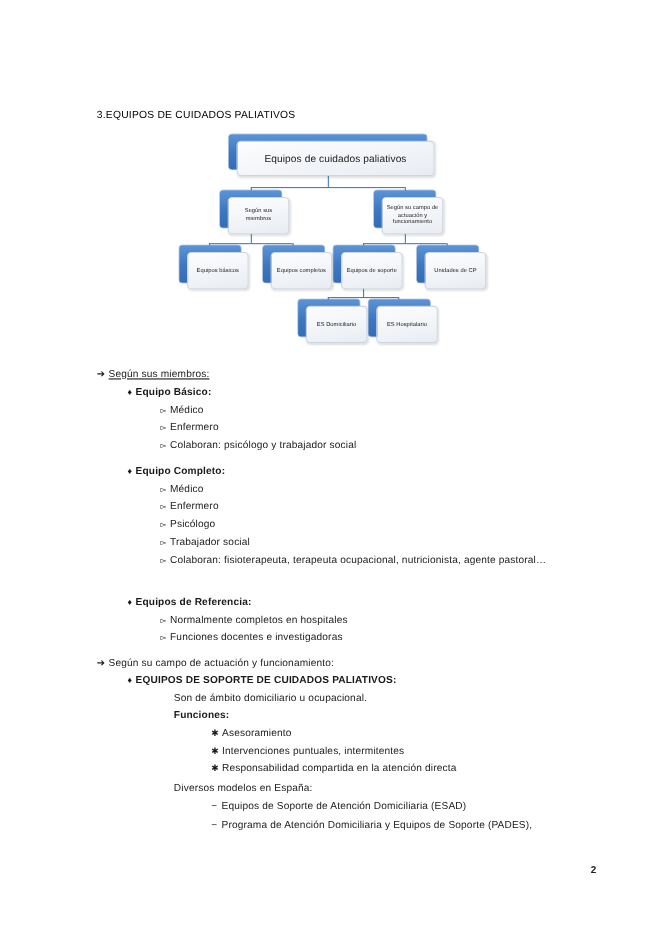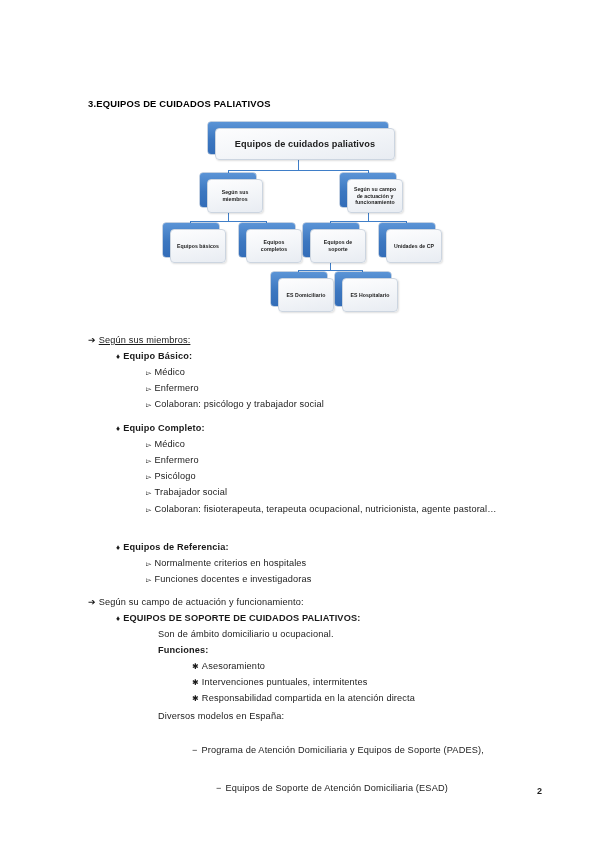--- a/index.html
+++ b/index.html
@@ -50,34 +50,33 @@
     font-size: 9.2px;
     line-height: 14px;
     text-align: justify;
     color: #1a1a1a;
     letter-spacing: 0.15px;
   }
 
   .heading {
     position: absolute;
     font-size: 9.4px;
-    font-weight: bold;
+    font-weight: normal;
     letter-spacing: 0.2px;
     color: #000;
     white-space: nowrap;
   }
 
   
   #diagram {
     position: absolute;
     left: 150px;
     top: 115px;
     width: 300px;
     height: 215px;
-    font-weight: bold;
   }
 
   .node {
     position: absolute;
   }
   
   .node .back {
     position: absolute;
     left: 0;
     top: 0;
@@ -255,21 +254,21 @@
     <span class="bullet bullet-tri">▻</span><span>Trabajador social</span>
   </div>
   <div class="justified" style="left:146px; top:502px; width:358px;">
     <span class="bullet bullet-tri">▻</span><span>Colaboran: fisioterapeuta, terapeuta ocupacional, nutricionista, agente pastoral…</span>
   </div>
 
   <div class="line bold" style="left:116px; top:541px;">
     <span class="bullet bullet-diamond">♦</span><span>Equipos de Referencia:</span>
   </div>
   <div class="line" style="left:146px; top:557px;">
-    <span class="bullet bullet-tri">▻</span><span>Normalmente criterios en hospitales</span>
+    <span class="bullet bullet-tri">▻</span><span>Normalmente completos en hospitales</span>
   </div>
   <div class="line" style="left:146px; top:573px;">
     <span class="bullet bullet-tri">▻</span><span>Funciones docentes e investigadoras</span>
   </div>
 
   <div class="line" style="left:88px; top:596px;">
     <span class="bullet">➔</span><span>Según su campo de actuación y funcionamiento:</span>
   </div>
 
   <div class="line bold" style="left:116px; top:612px;">
@@ -288,19 +287,19 @@
   </div>
   <div class="line" style="left:192px; top:692px;">
     <span class="bullet bullet-star">✱</span><span>Responsabilidad compartida en la atención directa</span>
   </div>
 
   <div class="line" style="left:158px; top:710px;">Diversos modelos en España:</div>
 
   <div class="line" style="left:192px; top:744px;">
     <span class="bullet bullet-dash">−</span><span>Programa de Atención Domiciliaria y Equipos de Soporte (PADES),</span>
   </div>
-  <div class="line" style="left:192px; top:782px;margin-left:24px;">
+  <div class="line" style="left:192px; top:726px;">
     <span class="bullet bullet-dash">−</span><span>Equipos de Soporte de Atención Domiciliaria (ESAD)</span>
   </div>
 
   <div class="pagenum">2</div>
 
 </div>
 
 </body></html>

